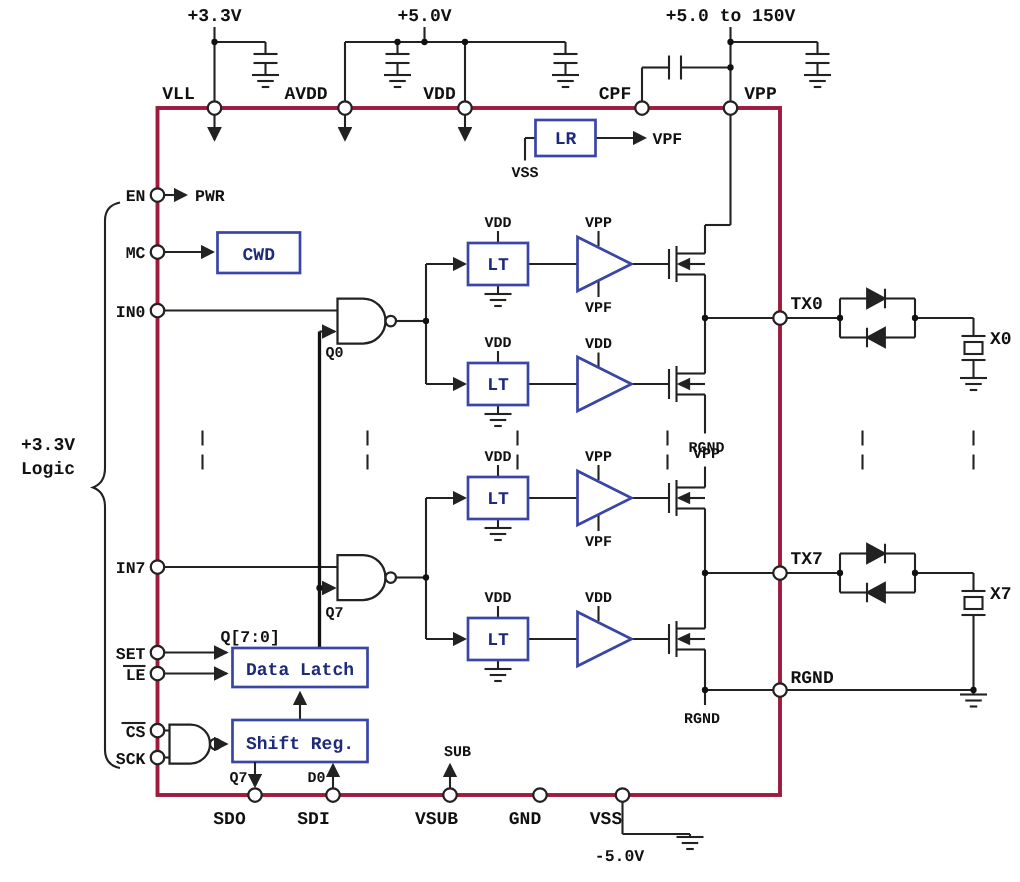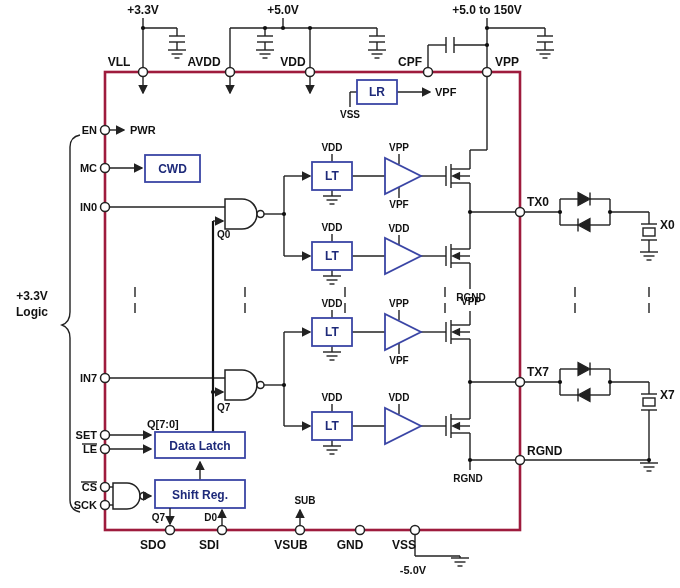--- a/index.html
+++ b/index.html
@@ -1,16 +1,16 @@
 <!DOCTYPE html>
 <html><head>
 <meta charset="utf-8">
 <style>
   html,body{margin:0;background:#fff}
-  .stage{position:relative;width:680px;height:588px;background:#fff;font-family:Liberation Sans, sans-serif;overflow:hidden}
+  .stage{position:relative;width:680px;height:588px;background:#fff;font-family:Liberation Mono, monospace;overflow:hidden}
   svg{display:block}
   .w{stroke:#222;stroke-width:1.4;fill:none}
   .wb{stroke:#111;stroke-width:2.2;fill:none}
   .chip{stroke:#9e1b3d;stroke-width:2.6;fill:none}
   .blk{stroke:#3a45a5;stroke-width:1.8;fill:#fff}
   .gate{stroke:#222;stroke-width:1.5;fill:#fff}
   .pinc{fill:#fff;stroke:#222;stroke-width:1.5}
   .dot{fill:#111;stroke:none}
   .dio{fill:#222;stroke:#222;stroke-width:1.2}
   text{fill:#111}

